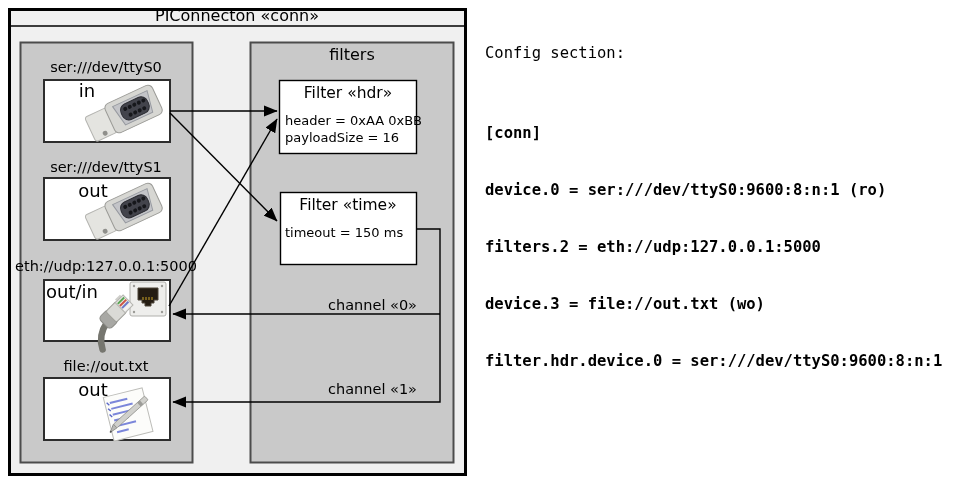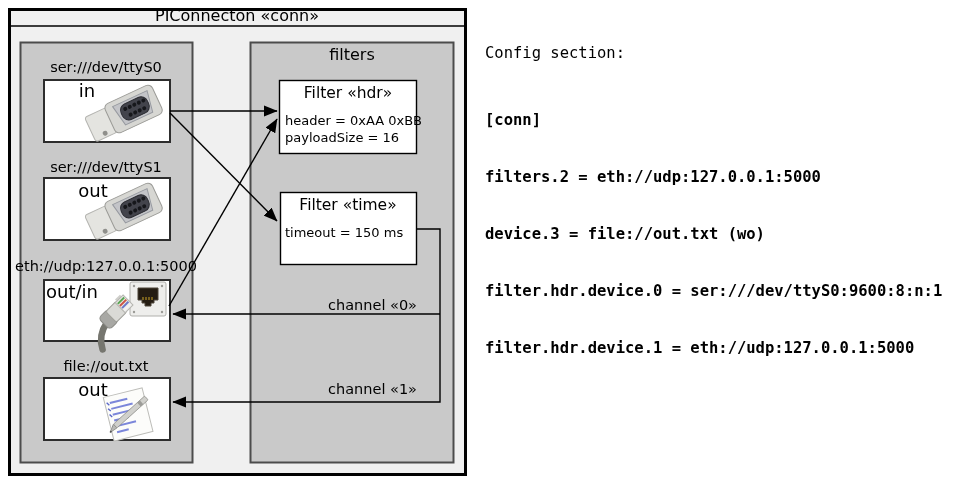--- a/index.html
+++ b/index.html
@@ -2,21 +2,21 @@
 <html><head>
 <meta charset="utf-8">
 <style>
   html,body{margin:0;padding:0;background:#ffffff;}
   body{width:964px;height:484px;overflow:hidden;position:relative;
        font-family:"DejaVu Sans","Liberation Sans",sans-serif;}
   #diagram{position:absolute;left:0;top:0;}
   #config{position:absolute;left:485px;top:6px;
           font-family:"DejaVu Sans Mono","Liberation Mono",monospace;
           font-size:15.5px;line-height:19px;color:#000;white-space:pre;}
-  #config .heading{margin-bottom:10px;}
+  #config .heading{margin-bottom:23px;}
   #config .cfg-line{height:19px;font-weight:bold;}
   svg text{font-family:"DejaVu Sans","Liberation Sans",sans-serif;fill:#000;}
 </style>
 </head>
 <body>
 
 <svg id="diagram" width="480" height="484" viewBox="0 0 480 484">
   <defs>
     <marker id="arr" viewBox="0 0 10 8" refX="9.5" refY="4" markerWidth="10" markerHeight="8" orient="auto">
       <path d="M0,0 L10,4 L0,8 Z" fill="#000"></path>
@@ -117,24 +117,24 @@
 
   <path d="M417,229 H440 V402 H173" fill="none" stroke="#000" stroke-width="1.4" marker-end="url(#arr)"></path>
   <line x1="440" y1="314" x2="173" y2="314" stroke="#000" stroke-width="1.4" marker-end="url(#arr)"></line>
   <text x="417" y="310" text-anchor="end" font-size="14.5">channel «0»</text>
   <text x="417" y="394" text-anchor="end" font-size="14.5">channel «1»</text>
 </svg>
 
 <div id="config">
   <div class="heading">Config section:</div>
   <div class="cfg-line">[conn]</div>
+  <div class="cfg-line">device.0 = ser:///dev/ttyS0:9600:8:n:1 (ro)</div>
   <div class="cfg-line">filters.2 = eth://udp:127.0.0.1:5000</div>
   <div class="cfg-line">device.3 = file://out.txt (wo)</div>
   <div class="cfg-line">filter.hdr.device.0 = ser:///dev/ttyS0:9600:8:n:1</div>
-  <div class="cfg-line">filter.hdr.device.1 = eth://udp:127.0.0.1:5000</div>
   
   
   
   
   
   
   
   
   
   

